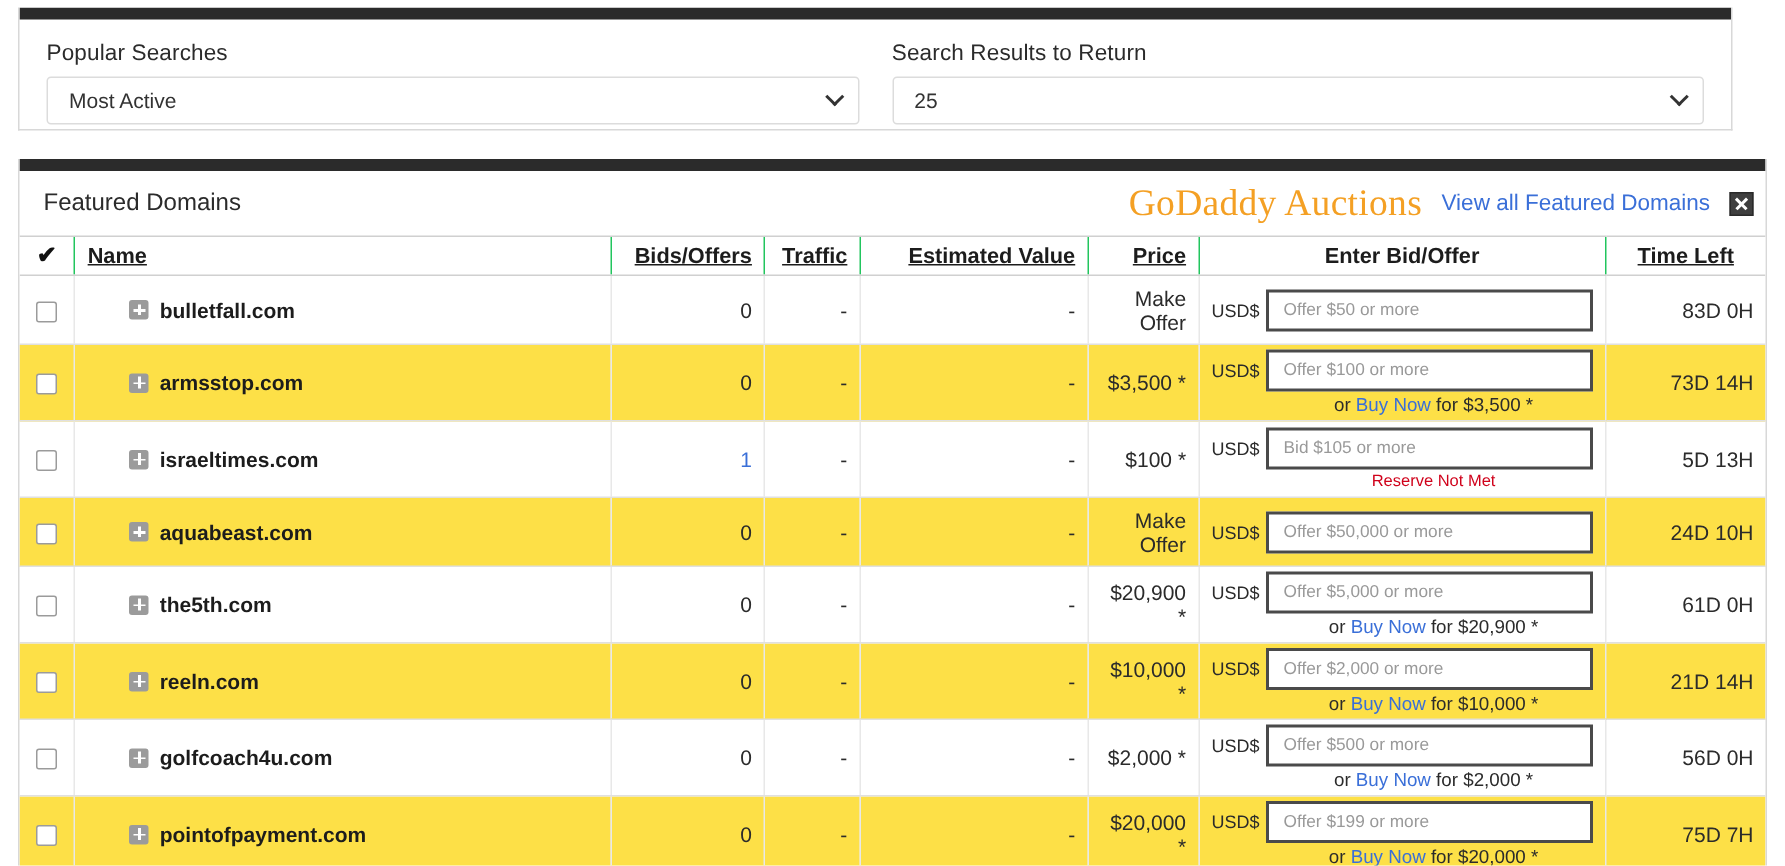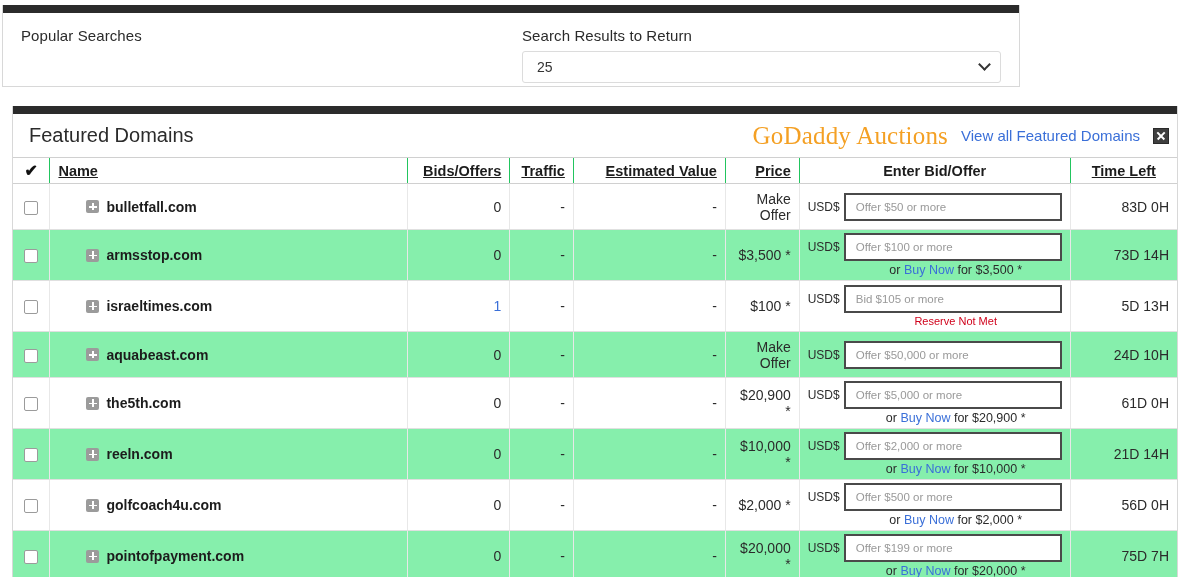--- a/index.html
+++ b/index.html
@@ -20,21 +20,21 @@
     border-top: none;
   }
   .panel-topbar {
     height: 8px;
     background: #2b2b2b;
     width: 100%;
   }
 
   
   #search-panel {
-    left: 2px; top: 5px; width: 1018px; height: 82px;
+    left: 12px; top: 5px; width: 1143px; height: 82px;
     overflow: hidden;
   }
   .search-inner {
     display: flex;
     padding: 0 18px;
     gap: 22px;
   }
   .field-group { flex: 1 1 0; padding-top: 14px; }
   .field-label {
     font-size: 15px;
@@ -69,21 +69,21 @@
     left: 12px; top: 106px; width: 1166px; height: 480px;
     overflow: hidden;
   }
   .featured-head {
     display: flex;
     align-items: center;
     height: 43px;
     padding: 0 8px 0 16px;
   }
   .featured-title {
-    font-size: 20px;
+    font-size: 16px;
     color: #2b2b2b;
   }
   .featured-right {
     margin-left: auto;
     display: flex;
     align-items: center;
     gap: 13px;
   }
   .gd-logo {
     font-family: "Liberation Serif", serif;
@@ -142,21 +142,21 @@
   th.th-time  { text-align: center; }
 
   table.dom td {
     border-bottom: 1px solid #e0e0e0;
     border-left: 1px solid #e8e8e8;
     vertical-align: middle;
     color: #2b2b2b;
     padding: 0 8px;
   }
   table.dom td:first-child { border-left: none; }
-  tr.alt td { background: #86efac; }
+  tr.alt td { background: #fde047; }
 
   td.c-check { text-align: center; padding: 0; }
   td.c-name  { padding-left: 22px; }
   td.c-num   { text-align: right; font-size: 14px; }
   td.c-price { text-align: right; font-size: 14px; }
   td.c-bid   { padding: 5px 10px 5px 6px; }
   td.c-time  { text-align: right; font-size: 14px; }
 
   .chk {
     width: 14px; height: 14px;
@@ -236,20 +236,24 @@
 <body>
 
 <div class="page">
 
   <div class="panel" id="search-panel">
     <div class="panel-topbar"></div>
     <div class="search-inner">
 
       <div class="field-group">
         <div class="field-label">Popular Searches</div>
+        <div class="select-box">
+          <span>Most Active</span>
+          <span class="chev"></span>
+        </div>
       </div>
 
       <div class="field-group">
         <div class="field-label">Search Results to Return</div>
         <div class="select-box">
           <span>25</span>
           <span class="chev"></span>
         </div>
       </div>
 

